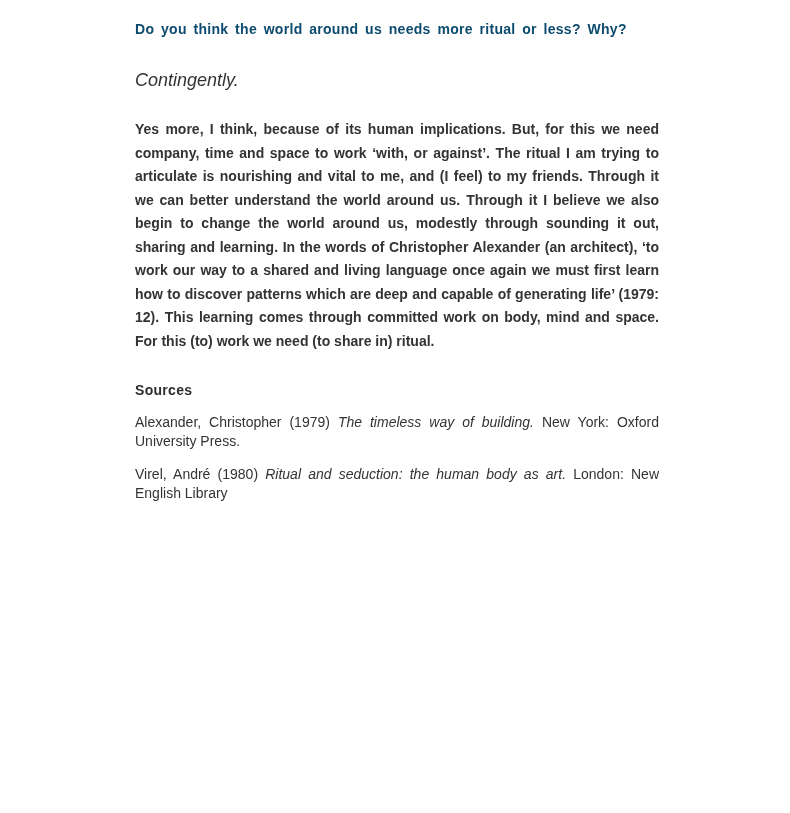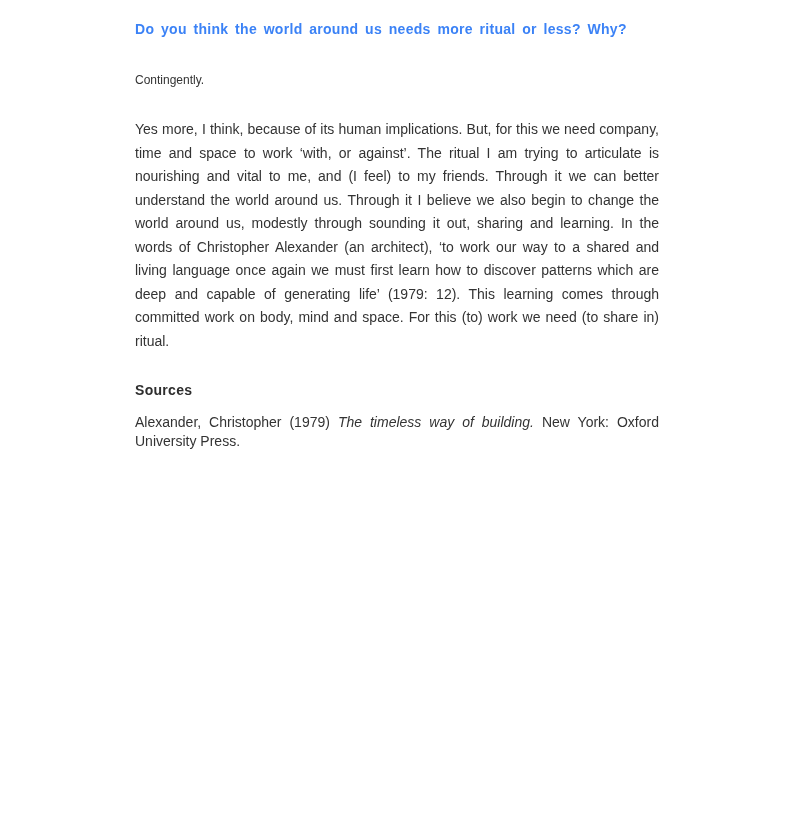--- a/index.html
+++ b/index.html
@@ -22,32 +22,34 @@
     top: 20px;
     width: 524px;
   }
   .question {
     margin: 0;
     font-size: 14px;
     font-weight: bold;
     letter-spacing: 0.3px;
     word-spacing: 2.5px;
     line-height: 18px;
-    color: #3b82f6;
+    color: #0c4a6e;
   }
   .answer-short {
     margin: 33px 0 0 0;
-    font-size: 12px;
+    font-size: 18px;
     line-height: 18px;
+    font-style: italic;
   }
   .answer-long {
     margin: 29px 0 0 0;
     font-size: 14px;
     line-height: 23.5px;
     text-align: justify;
+    font-weight: bold;
   }
   .sources-heading {
     margin: 28px 0 3px 0;
     font-size: 14px;
     font-weight: bold;
     letter-spacing: 0.3px;
     line-height: 18px;
     color: #2e2e2e;
   }
   .reference {
@@ -75,15 +77,18 @@
 
     <p class="answer-long">Yes more, I think, because of its human implications. But, for this we need company, time and space to work ‘with, or against’. The ritual I am trying to articulate is nourishing and vital to me, and (I feel) to my friends. Through it we can better understand the world around us. Through it I believe we also begin to change the world around us, modestly through sounding it out, sharing and learning. In the words of Christopher Alexander (an architect), ‘to work our way to a shared and living language once again we must first learn how to discover patterns which are deep and capable of generating life’ (1979: 12). This learning comes through committed work on body, mind and space. For this (to) work we need (to share in) ritual.</p>
 
     <p class="sources-heading">Sources</p>
 
     <p class="reference">
       <span>Alexander, Christopher (1979) </span><em>The timeless way of building.</em><span> New York: Oxford University Press.</span>
     </p>
 
 
+    <p class="reference">
+      <span>Virel, André (1980) </span><em>Ritual and seduction: the human body as art.</em><span> London: New English Library</span>
+    </p>
 
   </div>
 </div>
 
 </body></html>

